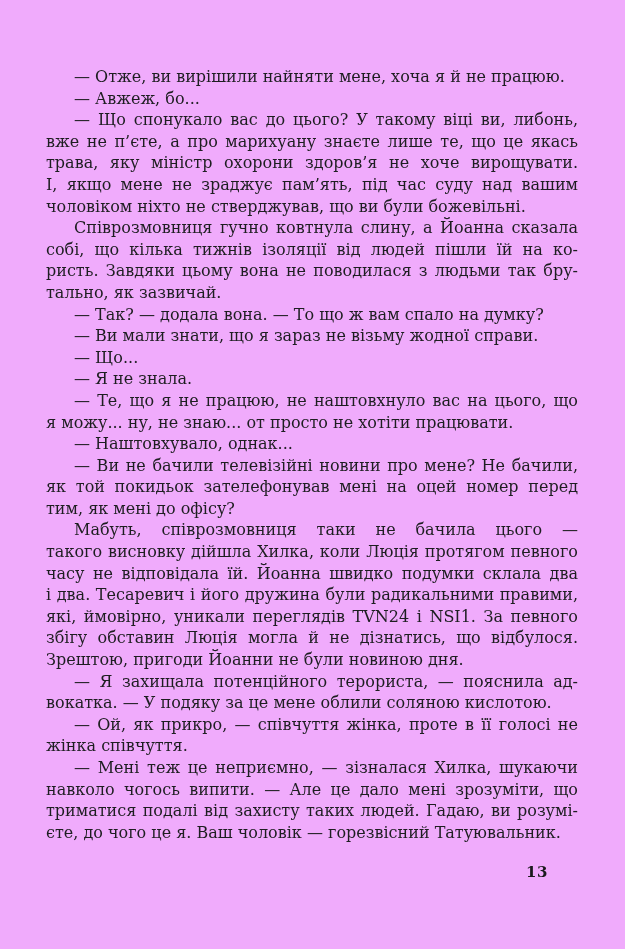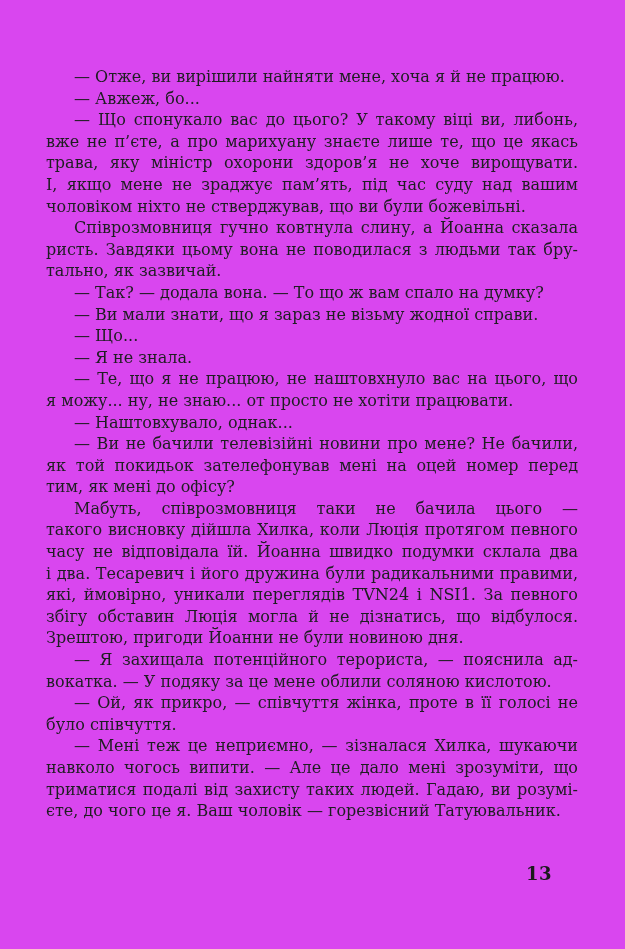--- a/index.html
+++ b/index.html
@@ -1,20 +1,20 @@
 <!DOCTYPE html>
 <html><head>
 <meta charset="utf-8">
 <style>
   html, body { margin: 0; padding: 0; }
   .page {
     position: relative;
     width: 625px;
     height: 949px;
-    background: #d946ef;
+    background: #f0abfc;
     overflow: hidden;
     font-family: "DejaVu Serif", serif;
   }
   .text-block {
     position: absolute;
     left: 46px;
     top: 66px;
     width: 532px;
     color: #1e1e21;
     font-size: 16px;
@@ -28,38 +28,39 @@
   .text-line.j {
     text-align: justify;
     text-align-last: justify;
   }
   .text-line.indent { text-indent: 28px; }
   .page-number {
     position: absolute;
     left: 526px;
     top: 863px;
     color: #1a1a1c;
-    font-size: 18px;
+    font-size: 15px;
     font-weight: 700;
     letter-spacing: 0.5px;
   }
 </style>
 </head>
 <body>
 
 <div class="page">
   <div class="text-block" id="text-block">
       <div class="text-line indent">— Отже, ви вирішили найняти мене, хоча я й не працюю.</div>
       <div class="text-line indent">— Авжеж, бо...</div>
       <div class="text-line j indent">— Що спонукало вас до цього? У такому віці ви, либонь,</div>
       <div class="text-line j">вже не п’єте, а про марихуану знаєте лише те, що це якась</div>
       <div class="text-line j">трава, яку міністр охорони здоров’я не хоче вирощувати.</div>
       <div class="text-line j">І, якщо мене не зраджує пам’ять, під час суду над вашим</div>
       <div class="text-line">чоловіком ніхто не стверджував, що ви були божевільні.</div>
       <div class="text-line j indent">Співрозмовниця гучно ковтнула слину, а Йоанна сказала</div>
+      <div class="text-line j">собі, що кілька тижнів ізоляції від людей пішли їй на ко-</div>
       <div class="text-line j">ристь. Завдяки цьому вона не поводилася з людьми так бру-</div>
       <div class="text-line">тально, як зазвичай.</div>
       <div class="text-line indent">— Так? — додала вона. — То що ж вам спало на думку?</div>
       <div class="text-line indent">— Ви мали знати, що я зараз не візьму жодної справи.</div>
       <div class="text-line indent">— Що...</div>
       <div class="text-line indent">— Я не знала.</div>
       <div class="text-line j indent">— Те, що я не працюю, не наштовхнуло вас на цього, що</div>
       <div class="text-line">я можу... ну, не знаю... от просто не хотіти працювати.</div>
       <div class="text-line indent">— Наштовхувало, однак...</div>
       <div class="text-line j indent">— Ви не бачили телевізійні новини про мене? Не бачили,</div>
@@ -68,20 +69,20 @@
       <div class="text-line j indent">Мабуть, співрозмовниця таки не бачила цього — принаймні</div>
       <div class="text-line j">такого висновку дійшла Хилка, коли Люція протягом певного</div>
       <div class="text-line j">часу не відповідала їй. Йоанна швидко подумки склала два</div>
       <div class="text-line j">і два. Тесаревич і його дружина були радикальними правими,</div>
       <div class="text-line j">які, ймовірно, уникали переглядів TVN24 і NSI1. За певного</div>
       <div class="text-line j">збігу обставин Люція могла й не дізнатись, що відбулося.</div>
       <div class="text-line">Зрештою, пригоди Йоанни не були новиною дня.</div>
       <div class="text-line j indent">— Я захищала потенційного терориста, — пояснила ад-</div>
       <div class="text-line">вокатка. — У подяку за це мене облили соляною кислотою.</div>
       <div class="text-line j indent">— Ой, як прикро, — співчуття жінка, проте в її голосі не</div>
-      <div class="text-line">було співчуття.</div>
+      <div class="text-line">жінка співчуття.</div>
       <div class="text-line j indent">— Мені теж це неприємно, — зізналася Хилка, шукаючи</div>
       <div class="text-line j">навколо чогось випити. — Але це дало мені зрозуміти, що маю</div>
       <div class="text-line j">триматися подалі від захисту таких людей. Гадаю, ви розумі-</div>
       <div class="text-line">єте, до чого це я. Ваш чоловік — горезвісний Татуювальник.</div>
     </div>
   <div class="page-number">13</div>
 </div>
 
 </body></html>

